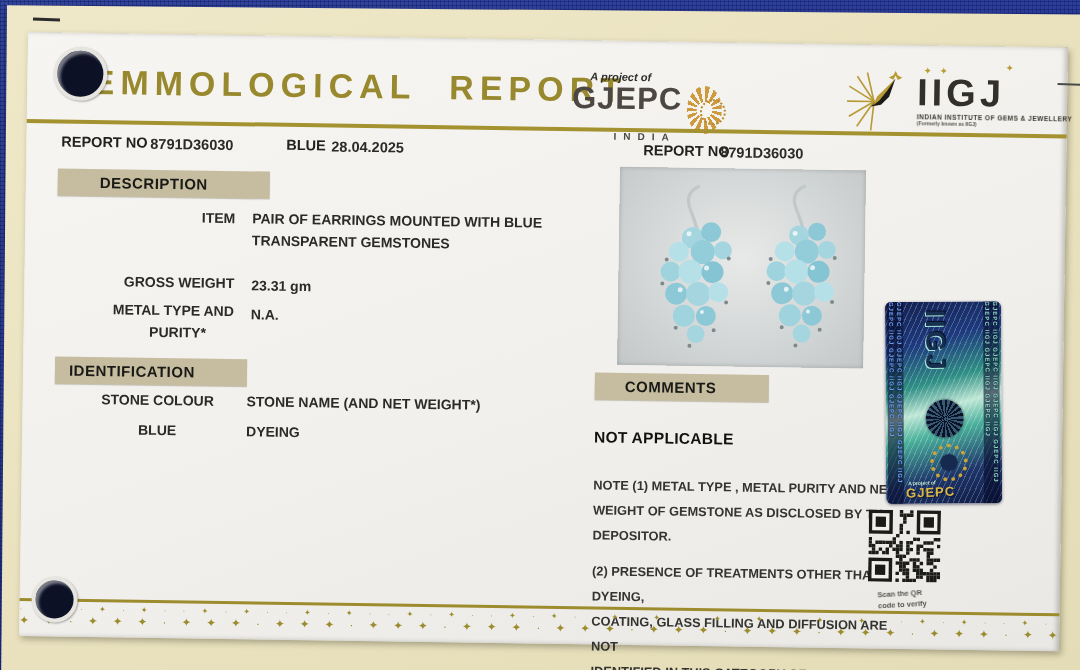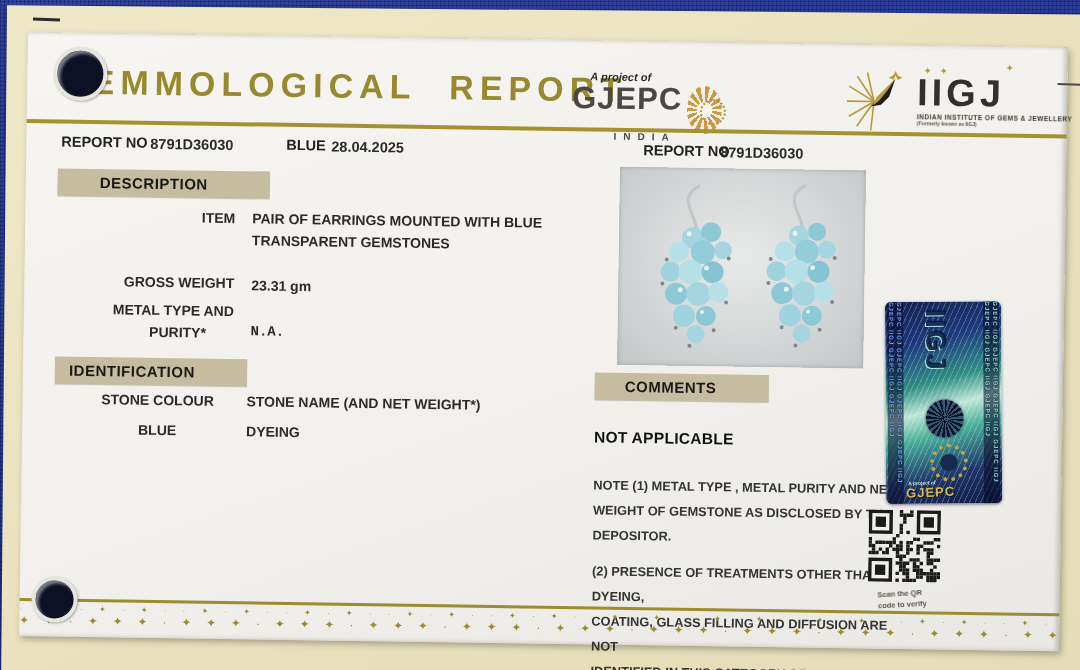--- a/index.html
+++ b/index.html
@@ -187,21 +187,21 @@
 
   <div class="field-label" style="top:175px;">ITEM</div>
   <div class="field-value" style="top:175px;">PAIR OF EARRINGS MOUNTED WITH BLUE</div>
   <div class="field-value" style="top:197px;">TRANSPARENT GEMSTONES</div>
 
   <div class="field-label" style="top:240px;">GROSS WEIGHT</div>
   <div class="field-value" style="top:242px;">23.31 gm</div>
 
   <div class="field-label" style="top:268px;">METAL TYPE AND</div>
   <div class="field-label purity-label" style="top:290px;">PURITY*</div>
-  <div class="field-value" style="top:288px;font-family:Liberation Mono, monospace;">N.A.</div>
+  <div class="field-value" style="top:271px;">N.A.</div>
 
   <div class="section-box ident-box">IDENTIFICATION</div>
 
   <div class="stone-col1" style="top:358px;">STONE COLOUR</div>
   <div class="field-value" style="top:358px;left:224px;">STONE NAME (AND NET WEIGHT*)</div>
   <div class="stone-col1" style="top:388px;">BLUE</div>
   <div class="field-value" style="top:388px;left:224px;">DYEING</div>
 
   <div class="photo">
     <svg width="246" height="198" viewBox="0 0 246 198">

